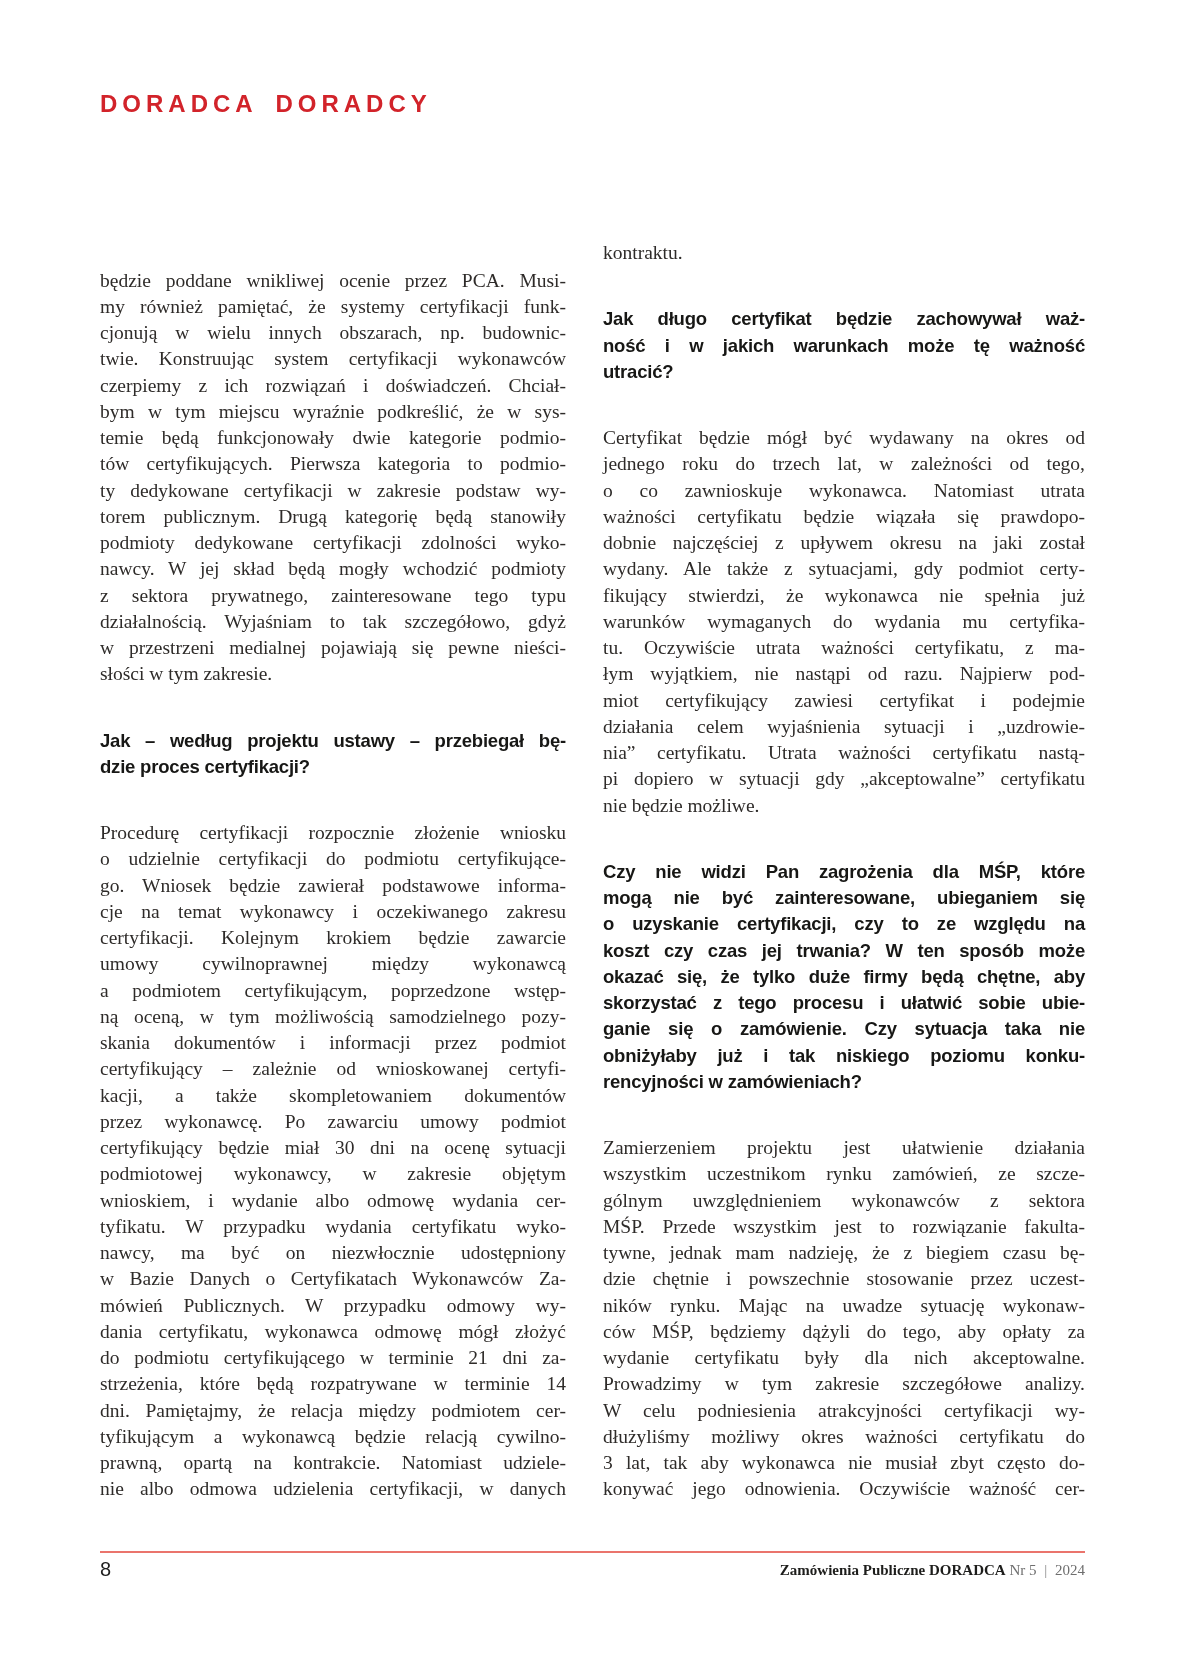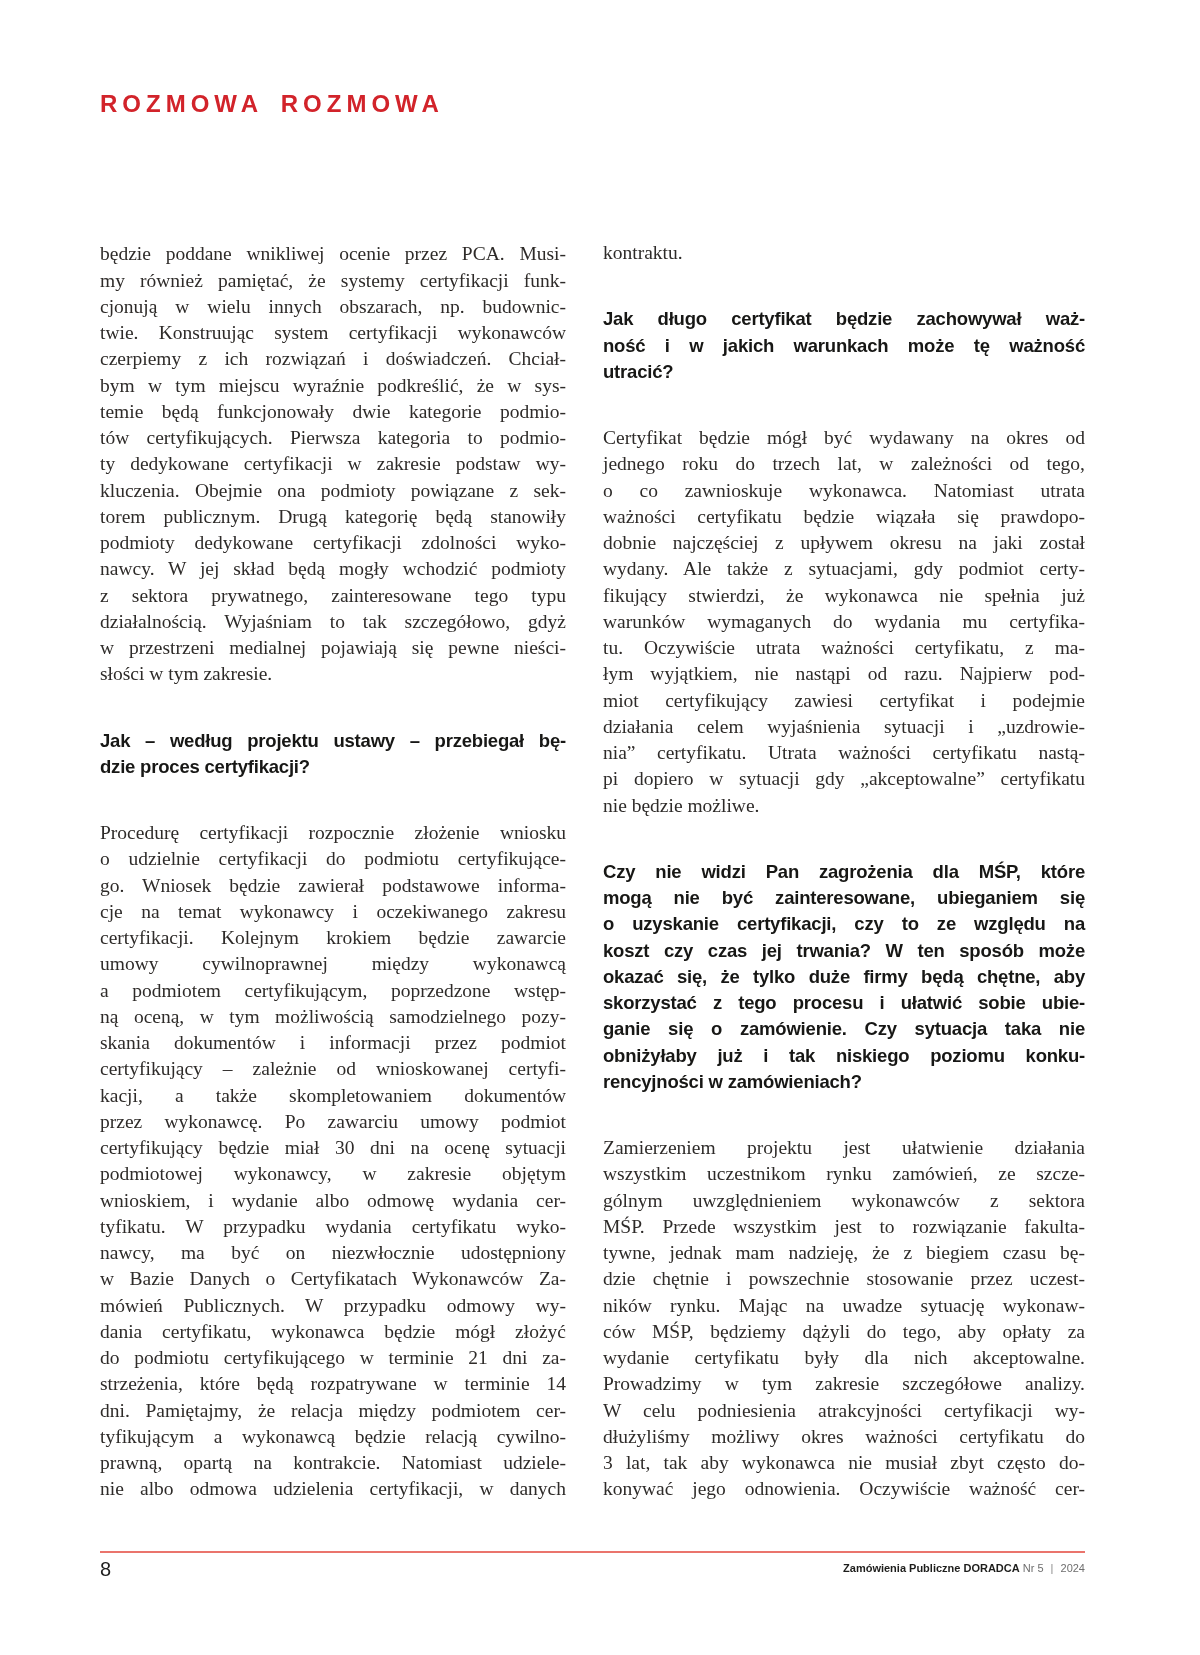--- a/index.html
+++ b/index.html
@@ -57,46 +57,45 @@
   .page-number {
     position: absolute;
     left: 100px; top: 1558px;
     font-family: "Liberation Sans", sans-serif;
     font-size: 20px;
     color: #1f1f1f;
   }
   .footer-meta {
     position: absolute;
     top: 1562px; right: 115px;
-    font-family: Liberation Sans, sans-serif;
-    font-size: 11px;
+    font-family: Liberation Serif, serif;
+    font-size: 15px;
     white-space: nowrap;
   }
   .footer-meta .bold { font-weight: bold; color: #1d1d1b; }
   .footer-meta .muted { color: #6e6e6e; }
   .footer-meta .sep { margin: 0 4px; color: #8a8a8a; }
 </style>
 </head>
 <body>
 
-<div class="kicker">ROZMOWA ROZMOWA</div>
+<div class="kicker">DORADCA DORADCY</div>
 
 <div class="content">
   <div class="col-left">
       <div class="block body">
         <div class="line">będzie poddane wnikliwej ocenie przez PCA. Musi-</div>
         <div class="line">my również pamiętać, że systemy certyfikacji funk-</div>
         <div class="line">cjonują w wielu innych obszarach, np. budownic-</div>
         <div class="line">twie. Konstruując system certyfikacji wykonawców</div>
         <div class="line">czerpiemy z ich rozwiązań i doświadczeń. Chciał-</div>
         <div class="line">bym w tym miejscu wyraźnie podkreślić, że w sys-</div>
         <div class="line">temie będą funkcjonowały dwie kategorie podmio-</div>
         <div class="line">tów certyfikujących. Pierwsza kategoria to podmio-</div>
         <div class="line">ty dedykowane certyfikacji w zakresie podstaw wy-</div>
-        <div class="line">kluczenia. Obejmie ona podmioty powiązane z sek-</div>
         <div class="line">torem publicznym. Drugą kategorię będą stanowiły</div>
         <div class="line">podmioty dedykowane certyfikacji zdolności wyko-</div>
         <div class="line">nawcy. W jej skład będą mogły wchodzić podmioty</div>
         <div class="line">z sektora prywatnego, zainteresowane tego typu</div>
         <div class="line">działalnością. Wyjaśniam to tak szczegółowo, gdyż</div>
         <div class="line">w przestrzeni medialnej pojawiają się pewne nieści-</div>
         <div class="line last">słości w tym zakresie.</div>
       </div>
       <div class="block question">
         <div class="line">Jak – według projektu ustawy – przebiegał bę-</div>
@@ -115,21 +114,21 @@
         <div class="line">certyfikujący – zależnie od wnioskowanej certyfi-</div>
         <div class="line">kacji, a także skompletowaniem dokumentów</div>
         <div class="line">przez wykonawcę. Po zawarciu umowy podmiot</div>
         <div class="line">certyfikujący będzie miał 30 dni na ocenę sytuacji</div>
         <div class="line">podmiotowej wykonawcy, w zakresie objętym</div>
         <div class="line">wnioskiem, i wydanie albo odmowę wydania cer-</div>
         <div class="line">tyfikatu. W przypadku wydania certyfikatu wyko-</div>
         <div class="line">nawcy, ma być on niezwłocznie udostępniony</div>
         <div class="line">w Bazie Danych o Certyfikatach Wykonawców Za-</div>
         <div class="line">mówień Publicznych. W przypadku odmowy wy-</div>
-        <div class="line">dania certyfikatu, wykonawca będzie mógł złożyć</div>
+        <div class="line">dania certyfikatu, wykonawca odmowę mógł złożyć</div>
         <div class="line">do podmiotu certyfikującego w terminie 21 dni za-</div>
         <div class="line">strzeżenia, które będą rozpatrywane w terminie 14</div>
         <div class="line">dni. Pamiętajmy, że relacja między podmiotem cer-</div>
         <div class="line">tyfikującym a wykonawcą będzie relacją cywilno-</div>
         <div class="line">prawną, opartą na kontrakcie. Natomiast udziele-</div>
         <div class="line">nie albo odmowa udzielenia certyfikacji, w danych</div>
       </div>
     </div>
   <div class="col-right">
       <div class="block body">

